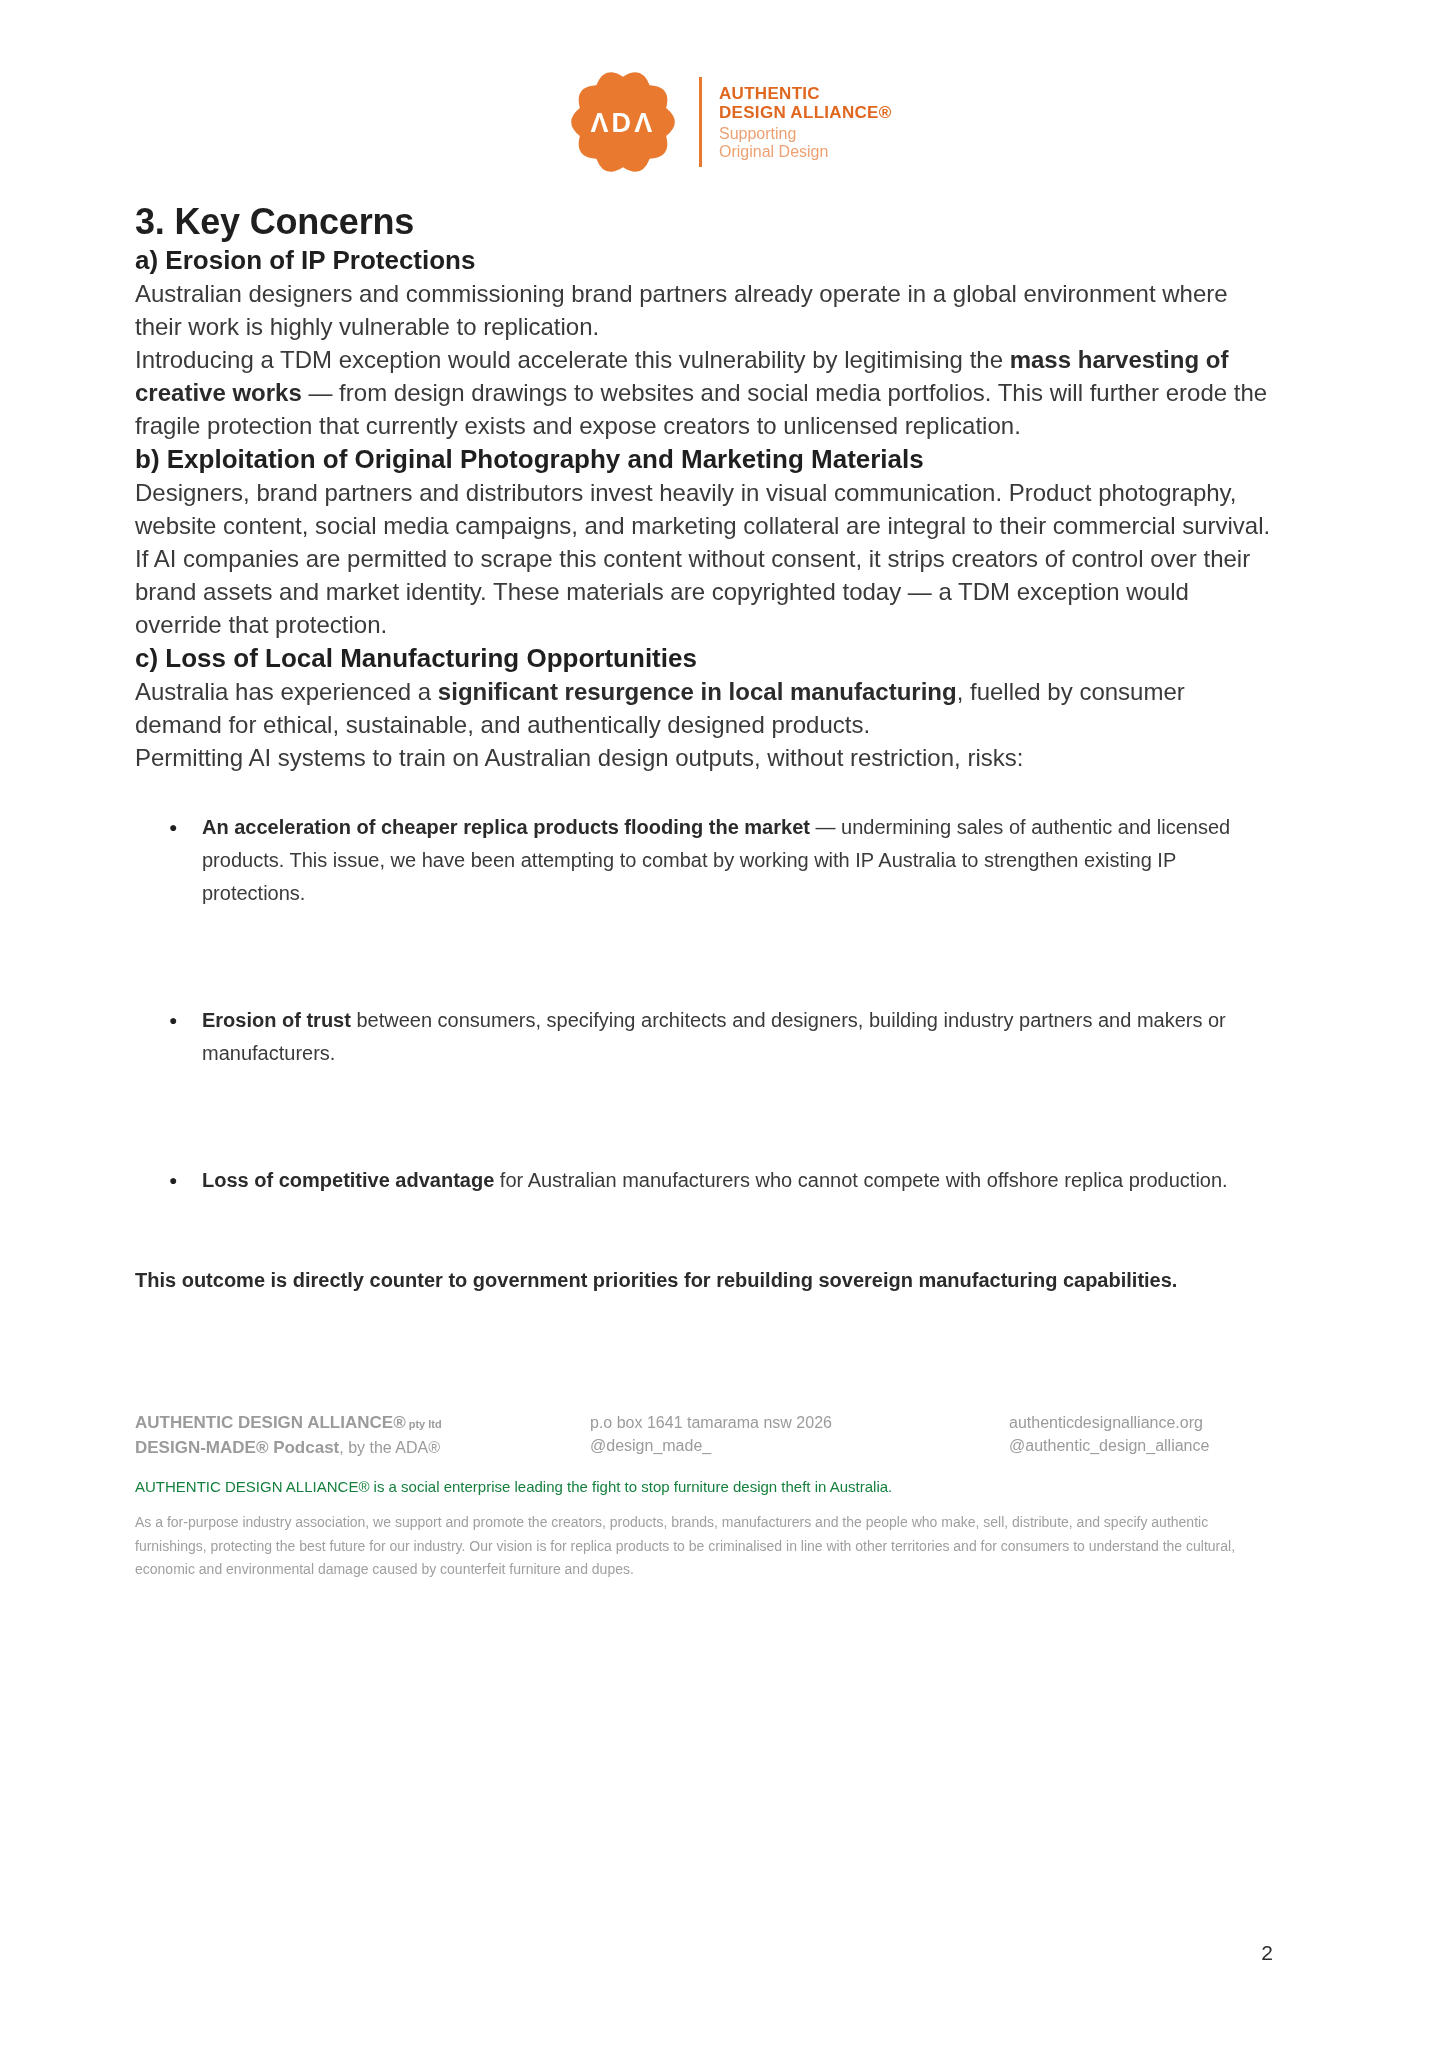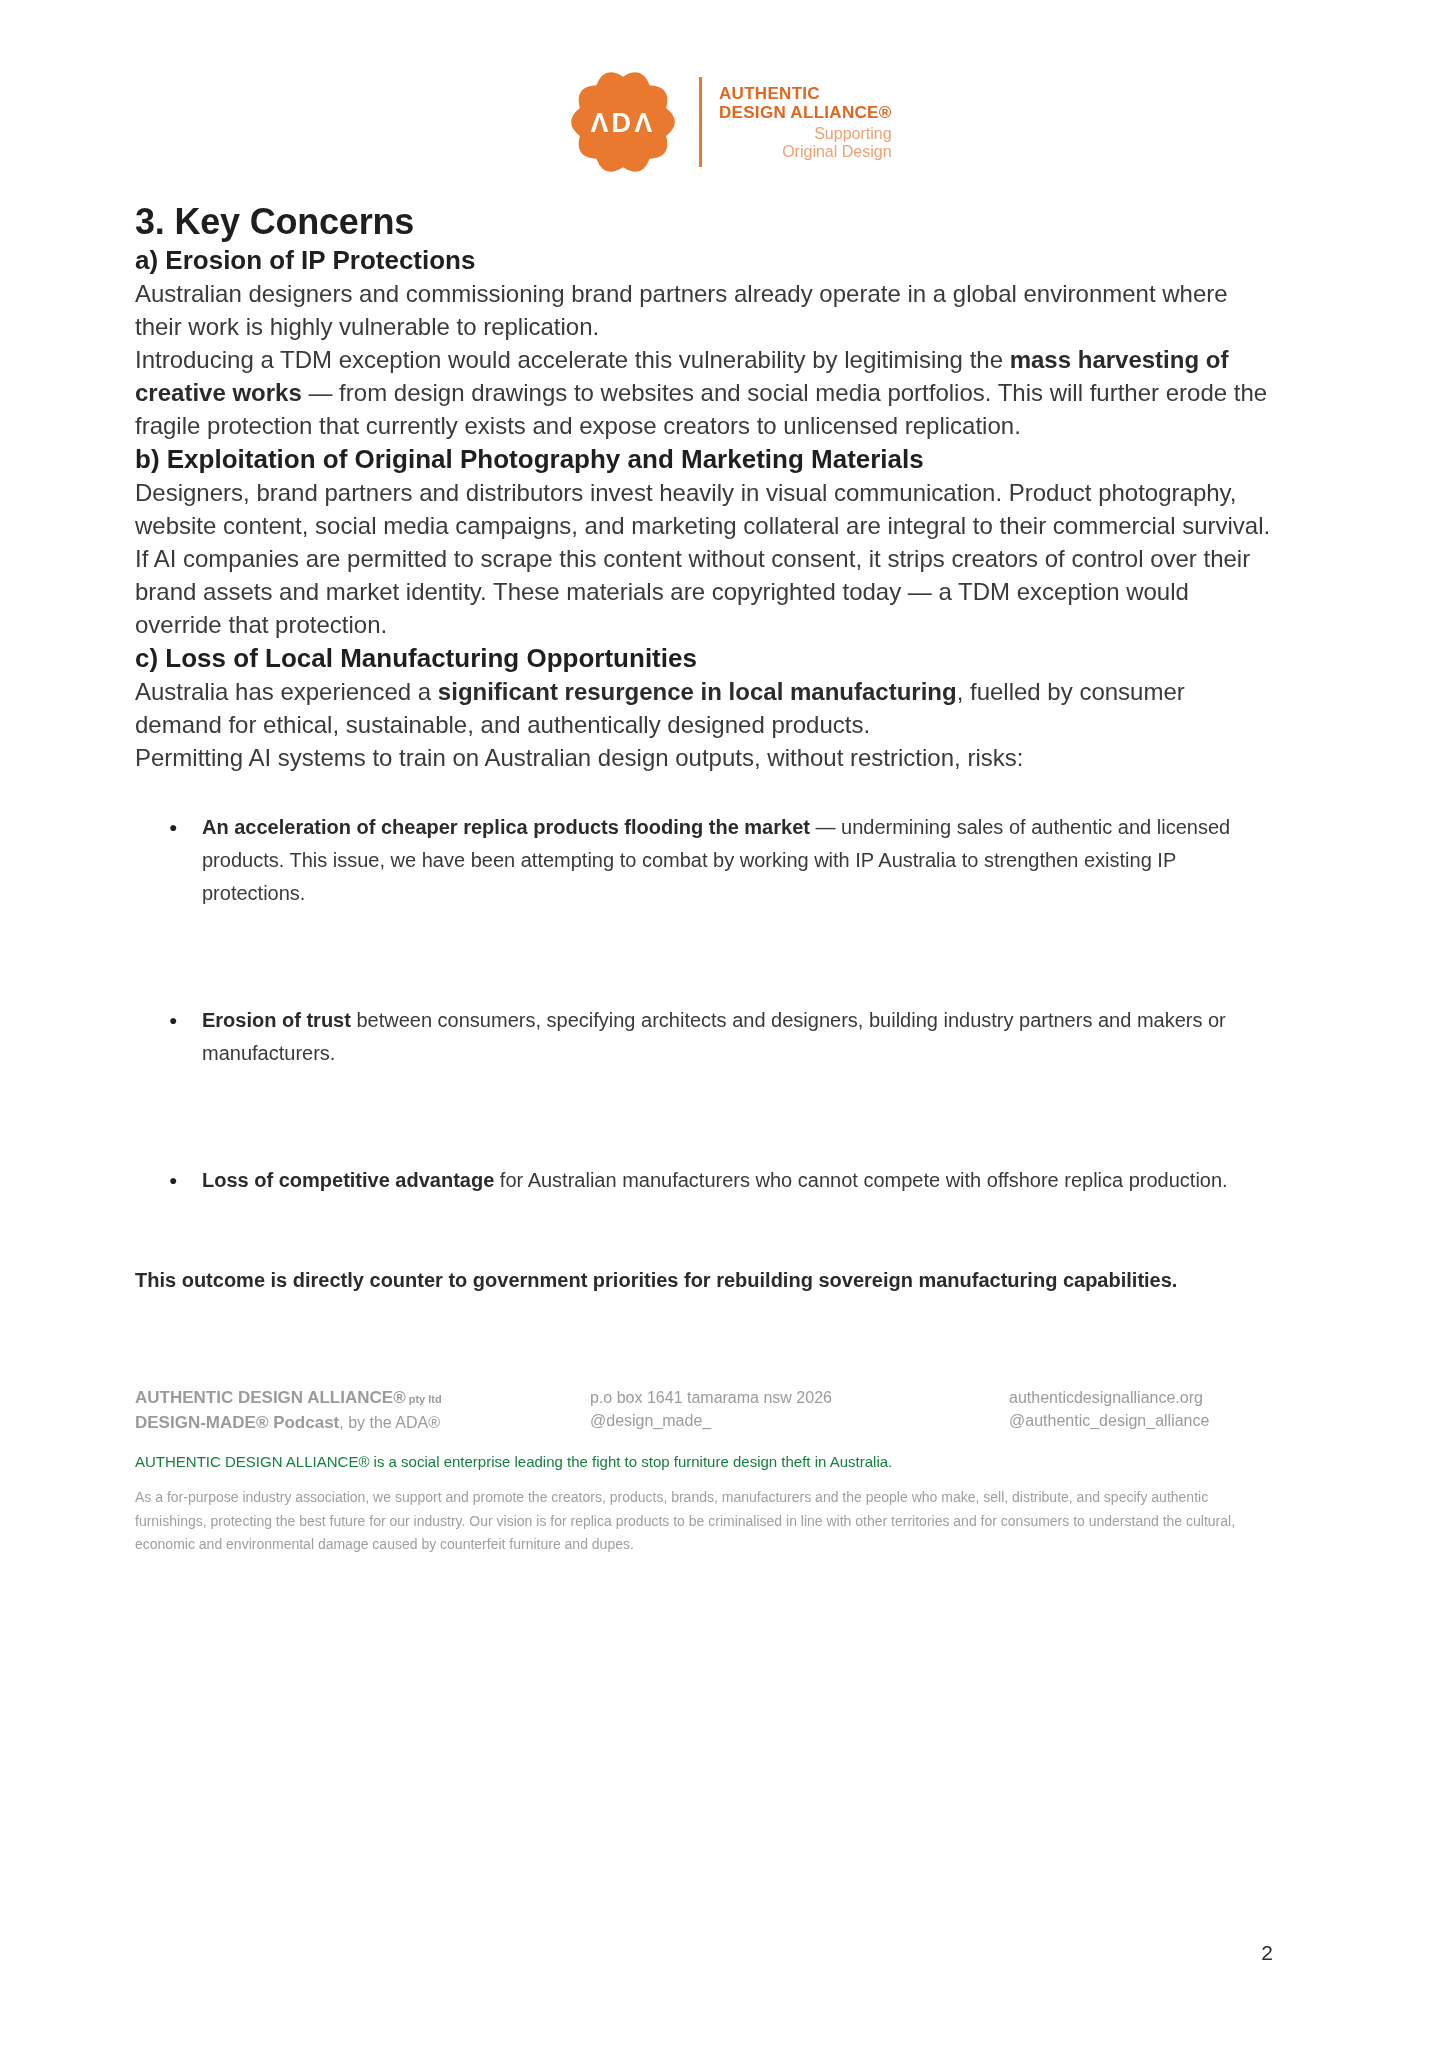--- a/index.html
+++ b/index.html
@@ -34,21 +34,21 @@
     background: #e8792e;
     margin: 0 17px 0 19px;
   }
   .logo-name {
     font-size: 17px; line-height: 19px;
     font-weight: bold; color: #e0671f;
     letter-spacing: 0.3px;
   }
   .logo-tagline {
     font-size: 16px; line-height: 18px;
-    color: #eda173; margin-top: 3px; text-align: right;
+    color: #eda173; margin-top: 3px;
   }
 
   
   .content { padding: 8px 174px 0 135px; }
   h1.doc-title {
     margin: 0; padding-top: 192px;
     font-size: 36px; line-height: 43px;
     color: #1f1f1f; letter-spacing: -0.2px;
   }
   h2.section-heading {
@@ -78,21 +78,21 @@
     position: absolute; left: 34px; top: 0;
     font-size: 14px; line-height: 33px; color: #1f1f1f;
   }
   p.closing {
     margin: 67px 0 0 0;
     font-size: 20px; line-height: 33px;
     font-weight: bold; color: #2b2b2b;
   }
 
   
-  .footer { margin-top: 89px; color: #9b9b9b; }
+  .footer { margin-top: 114px; color: #9b9b9b; }
   .footer-cols { display: flex; width: 100%; }
   .f-col1 { flex: 0 0 455px; }
   .f-col2 { flex: 1; }
   .f-col3 { flex: 0 0 266px; }
   .f-line { font-size: 16px; line-height: 23px; }
   .f-bold { font-weight: bold; font-size: 17px; }
   .f-small { font-size: 11px; font-weight: bold; }
   .footer-tagline {
     margin-top: 17px;
     font-size: 15px; line-height: 22px; color: #15803d;

